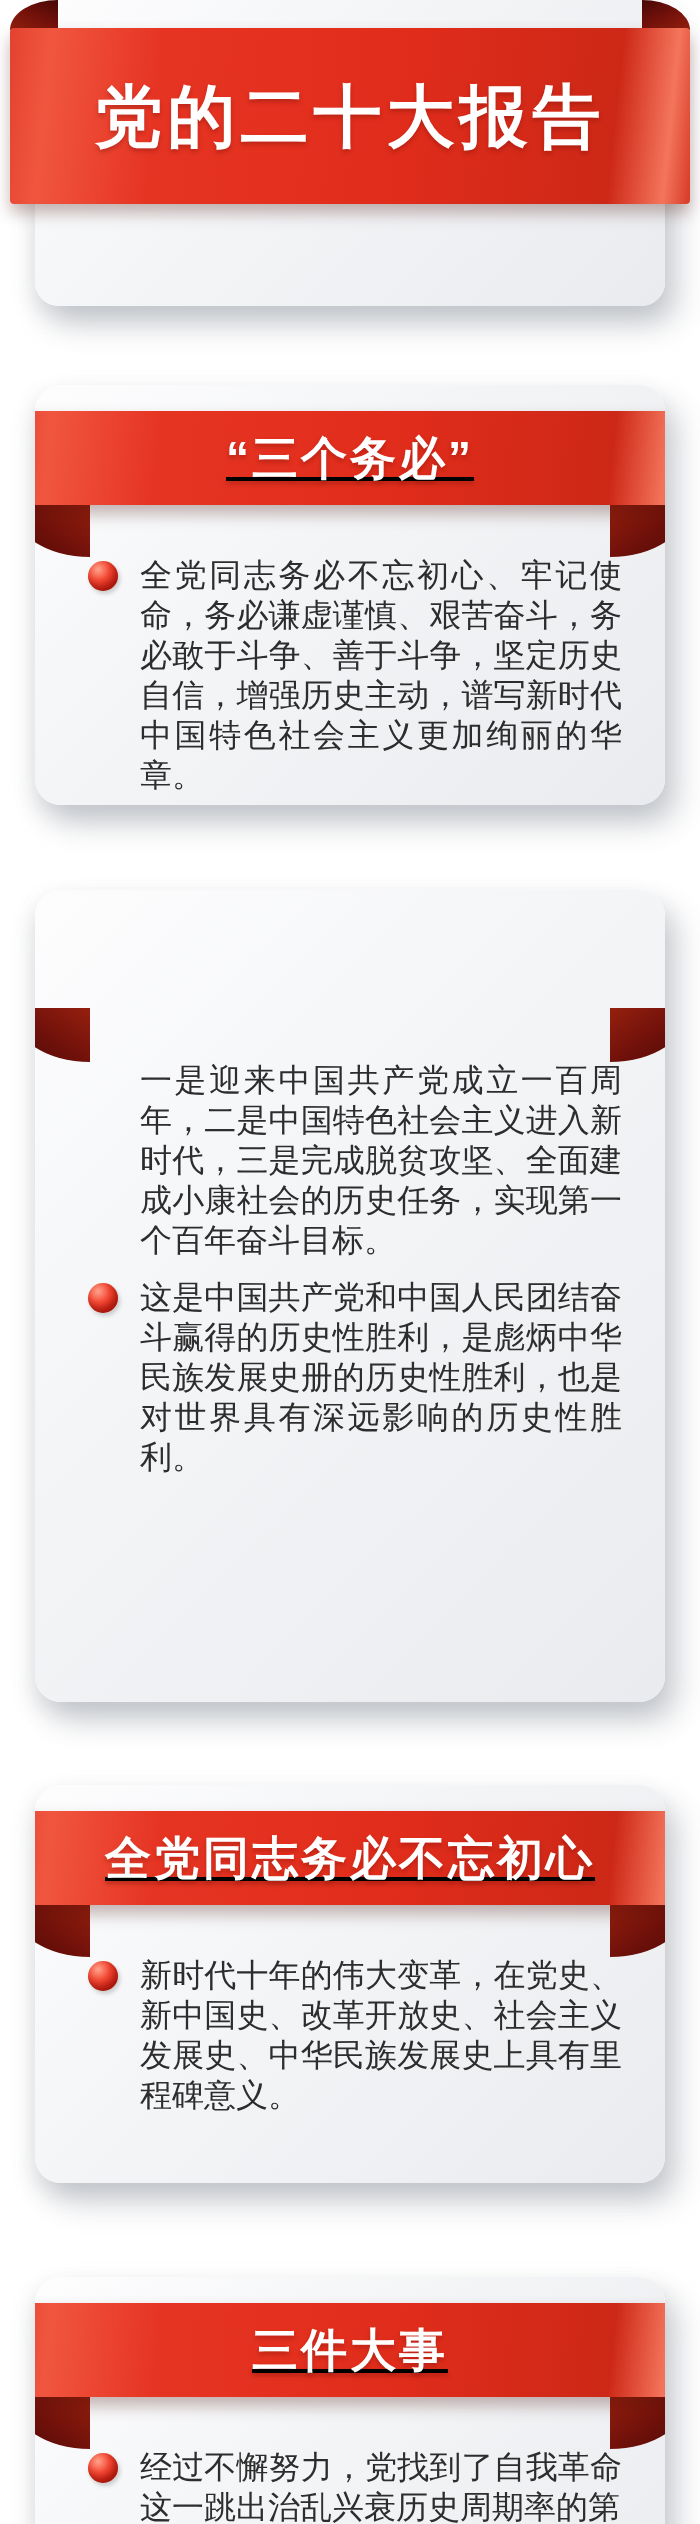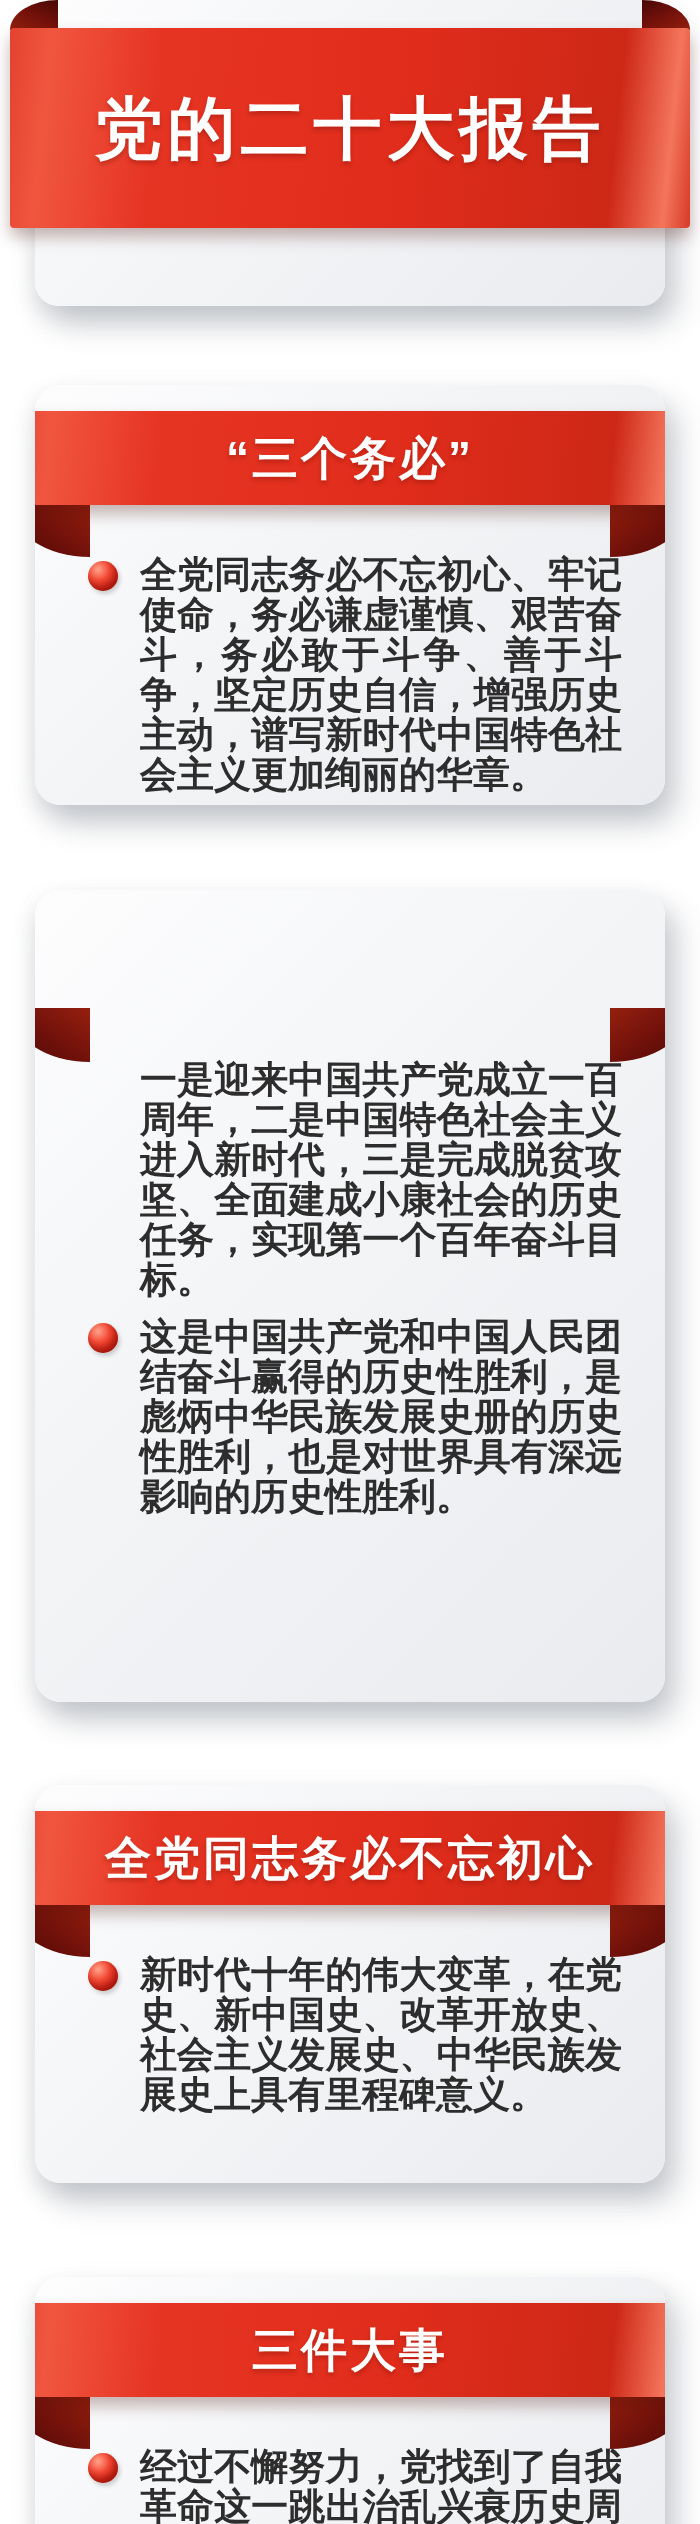--- a/index.html
+++ b/index.html
@@ -18,48 +18,48 @@
     position:absolute;left:-25px;right:-25px;height:94px;z-index:2;
     display:flex;align-items:center;justify-content:center;
     background:linear-gradient(96deg,#e2422f 0%,#f0563f 6%,#e63423 22%,#e02c1b 58%,#cd2817 88%,#f4755c 96%,#d63a26 100%);
     border-radius:4px;
     box-shadow:0 9px 16px rgba(70,12,6,.30);
   }
   .ribbon .rlabel{
     color:#ffffff;font-weight:700;font-size:46px;letter-spacing:3px;line-height:1;
     text-shadow:0 3px 4px rgba(115,18,9,.35);white-space:nowrap;
   }
-  .sec .ribbon{top:26px;}
+  .sec .ribbon{top:26px;text-decoration:underline;}
   .fold{position:absolute;width:80px;height:54px;z-index:1;}
   .fold.bl{left:-25px;top:118px;background:linear-gradient(215deg,#95200f 0%,#6e100a 55%,#500a05 100%);border-radius:0 0 0 100%;}
   .fold.br{right:-25px;top:118px;background:linear-gradient(145deg,#95200f 0%,#6e100a 55%,#500a05 100%);border-radius:0 0 100% 0;}
   
   .hero{height:306px;border-radius:24px;}
-  .hero .ribbon{top:28px;height:200px;}
+  .hero .ribbon{top:28px;height:176px;}
   .hero .rlabel{font-size:68px;letter-spacing:5px;}
   .fold.tl{left:-25px;top:0;width:48px;height:30px;background:linear-gradient(25deg,#95200f 0%,#6e100a 55%,#470905 100%);border-radius:100% 0 0 0;}
   .fold.tr{right:-25px;top:0;width:48px;height:30px;background:linear-gradient(-25deg,#95200f 0%,#6e100a 55%,#470905 100%);border-radius:0 100% 0 0;}
   .hero-sub{
     position:absolute;top:208px;left:0;right:0;text-align:center;
     color:#e23b2e;font-weight:700;font-size:52px;line-height:1;
     letter-spacing:22px;padding-left:20px;white-space:nowrap;
     text-shadow:2px 3px 1px rgba(158,28,16,.28);
   }
   
   .content{padding:170px 43px 50px 53px;}
   .para{display:flex;align-items:flex-start;gap:22px;margin-top:17px;}
   .para:first-child{margin-top:0;}
   .dot{
     flex:0 0 30px;height:30px;margin-top:6px;border-radius:50%;
     background:radial-gradient(circle at 34% 28%,#ffa28c 0%,#f44a35 38%,#d62315 72%,#a5140a 100%);
     box-shadow:inset -3px -5px 7px rgba(110,10,5,.45),2px 3px 4px rgba(0,0,0,.18);
   }
   .dot.ghost{visibility:hidden;}
   .ptext{
-    font-size:37px;line-height:40px;color:#2d2d2d;font-weight:700;
+    font-size:32px;line-height:40px;color:#2d2d2d;font-weight:400;
     text-align:justify;width:482px;
   }
   
   #card-s0{margin-top:79px;height:420px;overflow:hidden;}
   #card-s1{margin-top:85px;height:812px;overflow:hidden;}
   #card-s2{margin-top:83px;height:398px;overflow:hidden;}
   #card-s3{margin-top:94px;height:420px;overflow:hidden;}
 </style>
 </head>
 <body>

